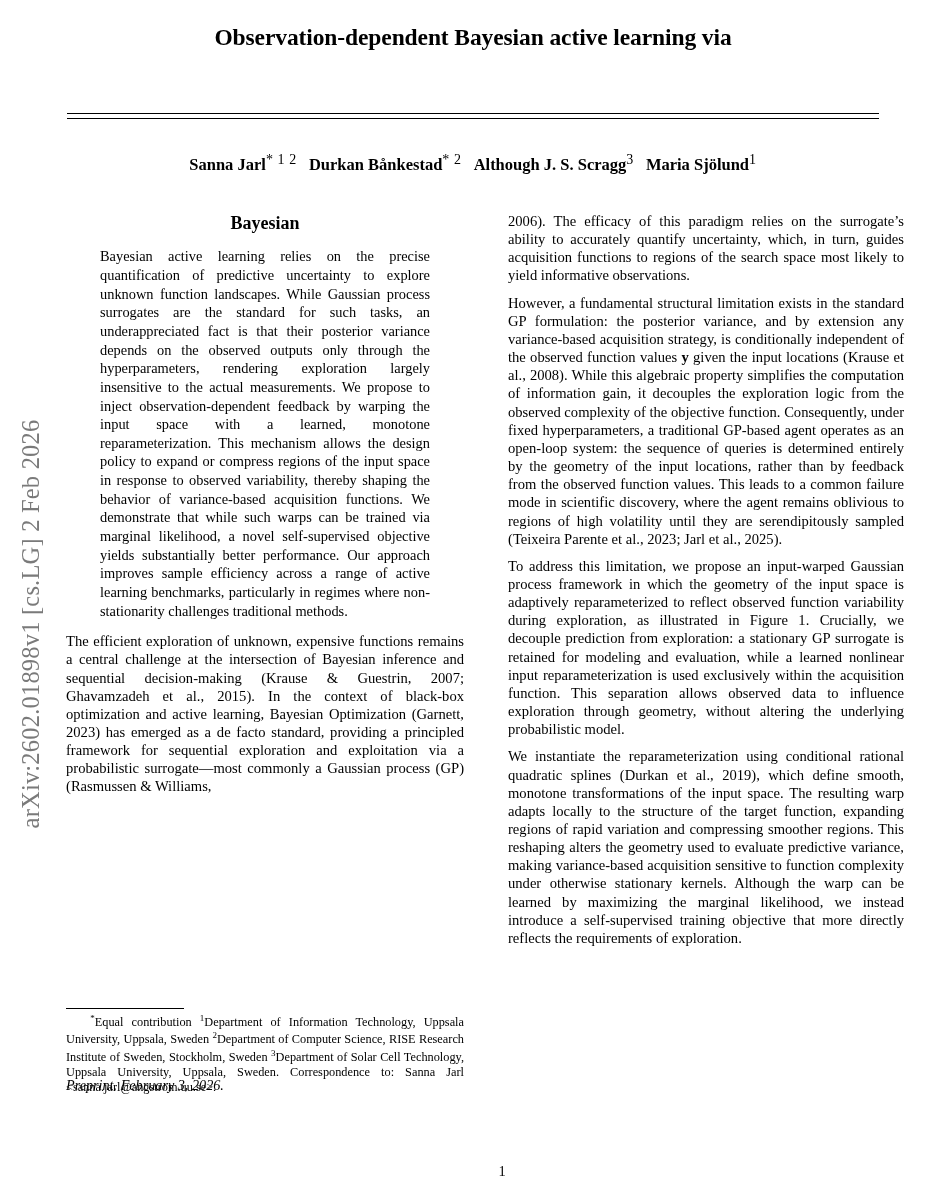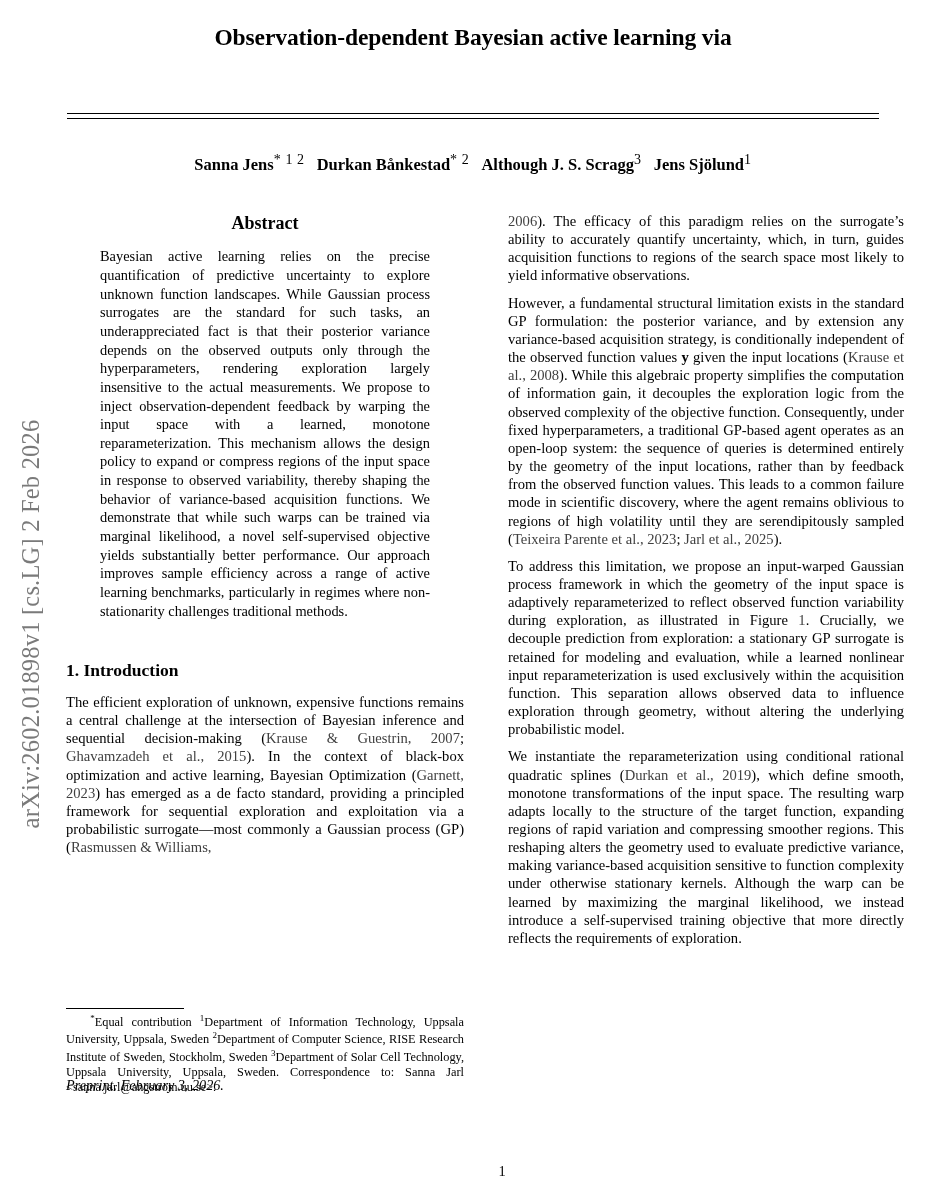--- a/index.html
+++ b/index.html
@@ -131,21 +131,21 @@
   }
 
   #section-1-heading {
     font-size: 17.5px;
     font-weight: bold;
     margin: 40px 0 11px 0;
     text-align: left;
   }
 
   a.cite, .cite {
-    color: #404040;
+    color: #000000;
     text-decoration: none;
   }
   .mathbf { font-weight: bold; font-style: normal; }
 
   
   #footnote {
     position: absolute;
     left: 4px;
     top: 1008px;
     width: 398px;
@@ -188,28 +188,27 @@
 <div id="page">
 
   <div id="title-block">
     <h1 id="paper-title">
       <span>Observation-dependent Bayesian active learning via</span><br>
     </h1>
   </div>
   <div id="title-rule-top"></div>
   <div id="title-rule-bottom"></div>
 
-  <div id="authors"><span class="author"><span>Sanna Jens</span><sup>* 1 2</sup></span><span class="sep"></span><span class="author"><span>Durkan Bånkestad</span><sup>* 2</sup></span><span class="sep"></span><span class="author"><span>Although J. S. Scragg</span><sup>3</sup></span><span class="sep"></span><span class="author"><span>Jens Sjölund</span><sup>1</sup></span></div>
+  <div id="authors"><span class="author"><span>Sanna Jarl</span><sup>* 1 2</sup></span><span class="sep"></span><span class="author"><span>Durkan Bånkestad</span><sup>* 2</sup></span><span class="sep"></span><span class="author"><span>Although J. S. Scragg</span><sup>3</sup></span><span class="sep"></span><span class="author"><span>Maria Sjölund</span><sup>1</sup></span></div>
 
   <div id="col-left" class="column">
 
-    <div id="abstract-heading">Abstract</div>
+    <div id="abstract-heading">Bayesian</div>
     <div id="abstract-body">Bayesian active learning relies on the precise quantification of predictive uncertainty to explore unknown function landscapes. While Gaussian process surrogates are the standard for such tasks, an underappreciated fact is that their posterior variance depends on the observed outputs only through the hyperparameters, rendering exploration largely insensitive to the actual measurements. We propose to inject observation-dependent feedback by warping the input space with a learned, monotone reparameterization. This mechanism allows the design policy to expand or compress regions of the input space in response to observed variability, thereby shaping the behavior of variance-based acquisition functions. We demonstrate that while such warps can be trained via marginal likelihood, a novel self-supervised objective yields substantially better performance. Our approach improves sample efficiency across a range of active learning benchmarks, particularly in regimes where non-stationarity challenges traditional methods.</div>
 
-    <div id="section-1-heading">1. Introduction</div>
 
     <p class="para"><span>The efficient exploration of unknown, expensive functions remains a central challenge at the intersection of Bayesian inference and sequential decision-making (</span><span class="cite">Krause &amp; Guestrin, 2007</span><span>; </span><span class="cite">Ghavamzadeh et al., 2015</span><span>). In the context of black-box optimization and active learning, Bayesian Optimization (</span><span class="cite">Garnett, 2023</span><span>) has emerged as a de facto standard, providing a principled framework for sequential exploration and exploitation via a probabilistic surrogate—most commonly a Gaussian process (GP) (</span><span class="cite">Rasmussen &amp; Williams,</span></p>
 
   </div>
 
   <div id="col-right" class="column">
 
     <p class="para"><span class="cite">2006</span><span>). The efficacy of this paradigm relies on the surrogate’s ability to accurately quantify uncertainty, which, in turn, guides acquisition functions to regions of the search space most likely to yield informative observations.</span></p>
 
     <p class="para"><span>However, a fundamental structural limitation exists in the standard GP formulation: the posterior variance, and by extension any variance-based acquisition strategy, is conditionally independent of the observed function values </span><span class="mathbf">y</span><span> given the input locations (</span><span class="cite">Krause et al., 2008</span><span>). While this algebraic property simplifies the computation of information gain, it decouples the exploration logic from the observed complexity of the objective function. Consequently, under fixed hyperparameters, a traditional GP-based agent operates as an open-loop system: the sequence of queries is determined entirely by the geometry of the input locations, rather than by feedback from the observed function values. This leads to a common failure mode in scientific discovery, where the agent remains oblivious to regions of high volatility until they are serendipitously sampled (</span><span class="cite">Teixeira Parente et al., 2023</span><span>; </span><span class="cite">Jarl et al., 2025</span><span>).</span></p>

